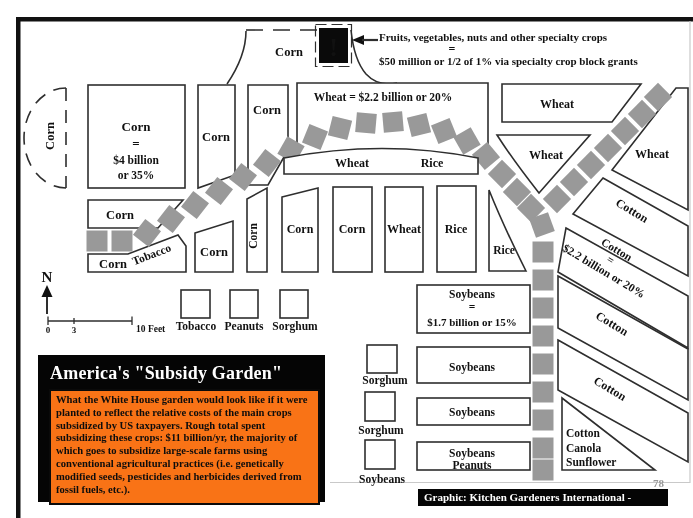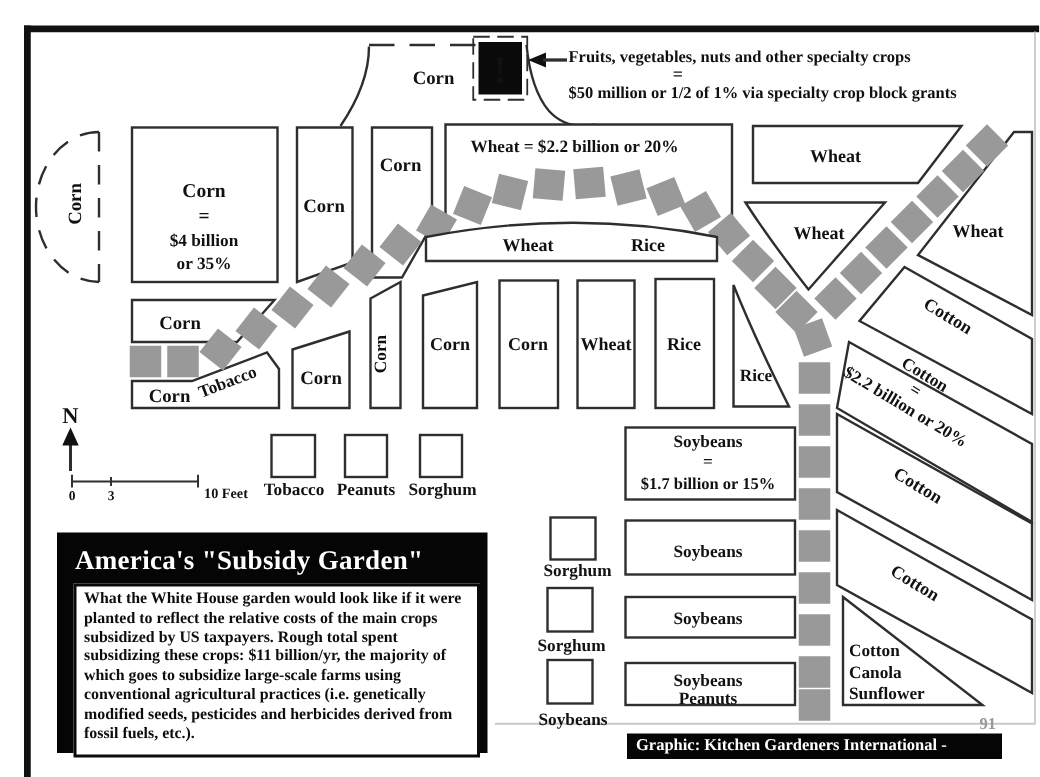--- a/index.html
+++ b/index.html
@@ -2,21 +2,21 @@
 <html><head>
 <meta charset="utf-8">
 <style>
   html,body{margin:0;padding:0;background:#fff;}
   .stage{position:relative;width:693px;height:518px;background:#ffffff;overflow:hidden;
          font-family:"Liberation Serif","DejaVu Serif",serif;}
   svg{position:absolute;left:0;top:0;}
   svg text{font-family:"Liberation Serif","DejaVu Serif",serif;font-weight:bold;fill:#111;}
   .titlebox{position:absolute;left:38px;top:355px;width:287px;height:147px;background:#050505;}
   .titlebox .t{color:#ffffff;font-weight:bold;font-size:18px;padding:8px 0 0 12px;letter-spacing:.2px;}
-  .titlebox .inner{position:absolute;left:11px;top:34px;width:260px;height:106px;background:#ffffff;
+  .titlebox .inner{position:absolute;left:11px;top:34px;width:260px;height:106px;background:#f97316;
        border:2px solid #0a0a0a;padding:3px 2px 3px 5px;font-weight:bold;font-size:10.6px;
        line-height:1.21;color:#0d0d0d;}
   .creditbar{position:absolute;left:418px;top:489px;width:250px;height:17px;background:#050505;
        color:#fff;font-weight:bold;font-size:11px;line-height:17px;padding-left:6px;box-sizing:border-box;}
   .pagenum{position:absolute;left:653px;top:477px;color:#999;font-weight:bold;font-size:11px;}
 </style>
 </head>
 <body>
 
 <div class="stage">
@@ -242,16 +242,16 @@
     <text x="74" y="333" font-size="9">3</text>
     <text x="136" y="332" font-size="9.5" text-anchor="start">10 Feet</text>
   </g>
 </svg>
 
 <div class="titlebox">
   <div class="t">America's "Subsidy Garden"</div>
   <div class="inner">What the White House garden would look like if it were planted to reflect the relative costs of the main crops subsidized by US taxpayers. Rough total spent subsidizing these crops: $11 billion/yr, the majority of which goes to subsidize large-scale farms using conventional agricultural practices (i.e. genetically modified seeds, pesticides and herbicides derived from fossil fuels, etc.).</div>
 </div>
 
-<div class="pagenum">91</div>
+<div class="pagenum">78</div>
 <div class="creditbar">Graphic: Kitchen Gardeners International - KGI.org</div>
 
 </div>
 
 </body></html>

